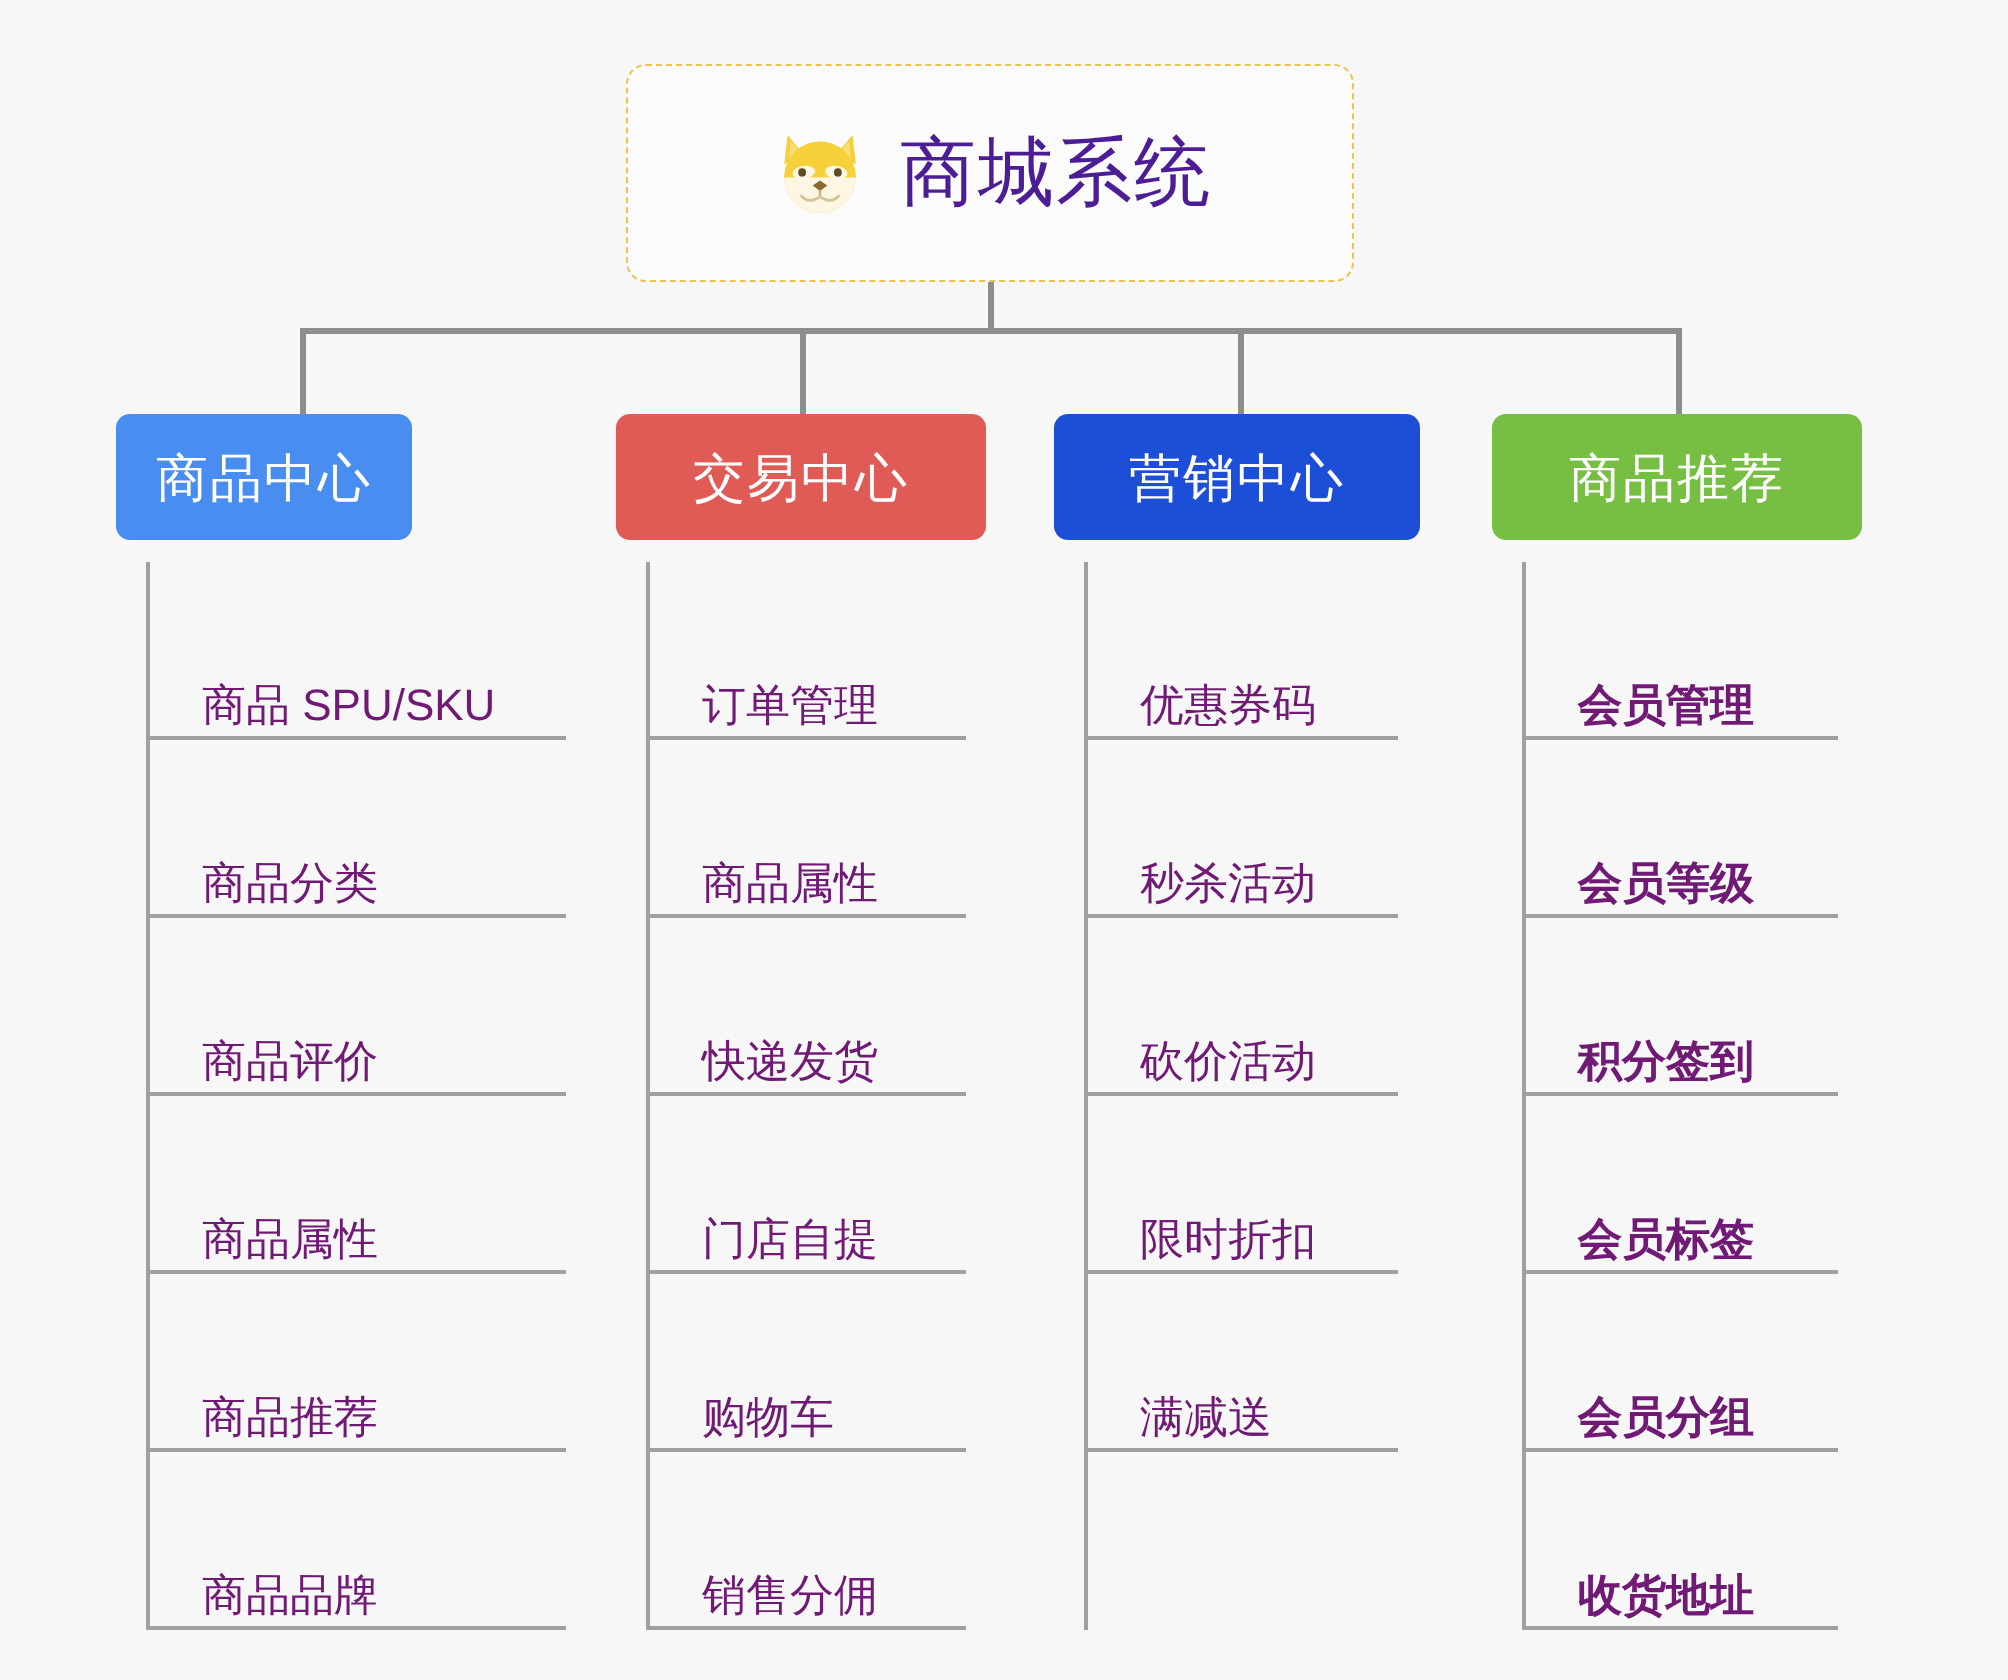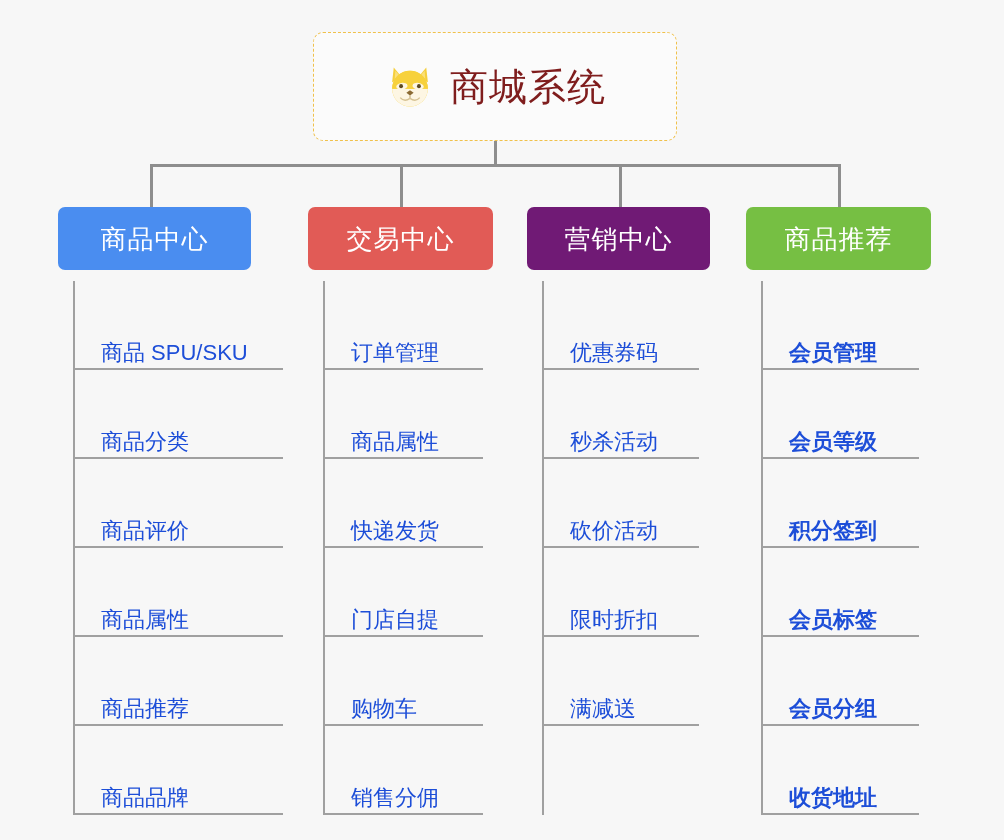--- a/index.html
+++ b/index.html
@@ -41,21 +41,21 @@
   }
   .root-emoji {
     width: 52px;
     height: 52px;
     flex: 0 0 auto;
     display: block;
   }
   .root-title {
     font-size: 38px;
     line-height: 1;
-    color: #7f1d1d;
+    color: #4c1d95;
     letter-spacing: 1px;
     white-space: nowrap;
   }
 
   
   .conn {
     position: absolute;
     background: #8e8e8e;
   }
   .conn-v { width: 3px; }
@@ -105,27 +105,27 @@
     box-sizing: border-box;
     border-bottom: 2px solid #a0a0a0;
     display: flex;
     align-items: flex-end;
     padding-left: 28px;
     padding-bottom: 4px;
   }
   .leaf-label {
     font-size: 22px;
     line-height: 1.05;
-    color: #1d4ed8;
+    color: #701a75;
     white-space: nowrap;
   }
 
   
   #col-0 { left: 58px; }
-  #col-0 .cat-header { width: 193px; }
+  #col-0 .cat-header { width: 148px; }
   #col-0 .leaf-item { width: 210px; }
 
   #col-1 { left: 308px; }
   #col-1 .cat-header { width: 185px; justify-content: center; }
   #col-1 .leaf-item { width: 160px; }
 
   #col-2 { left: 527px; }
   #col-2 .cat-header { width: 183px; }
   #col-2 .leaf-item { width: 157px; }
 
@@ -214,21 +214,21 @@
       <div class="leaf-item">
           <span class="leaf-label">购物车</span>
         </div>
       <div class="leaf-item">
           <span class="leaf-label">销售分佣</span>
         </div>
     </div>
   </div>
 
   <div class="column" id="col-2">
-    <div class="cat-header" style="background:#701a75;">
+    <div class="cat-header" style="background:#1d4ed8;">
       <span class="cat-header-label">营销中心</span>
     </div>
     <div class="trunk" style="height:534px;"></div>
     <div class="leaf-list">
       <div class="leaf-item">
           <span class="leaf-label">优惠券码</span>
         </div>
       <div class="leaf-item">
           <span class="leaf-label">秒杀活动</span>
         </div>

